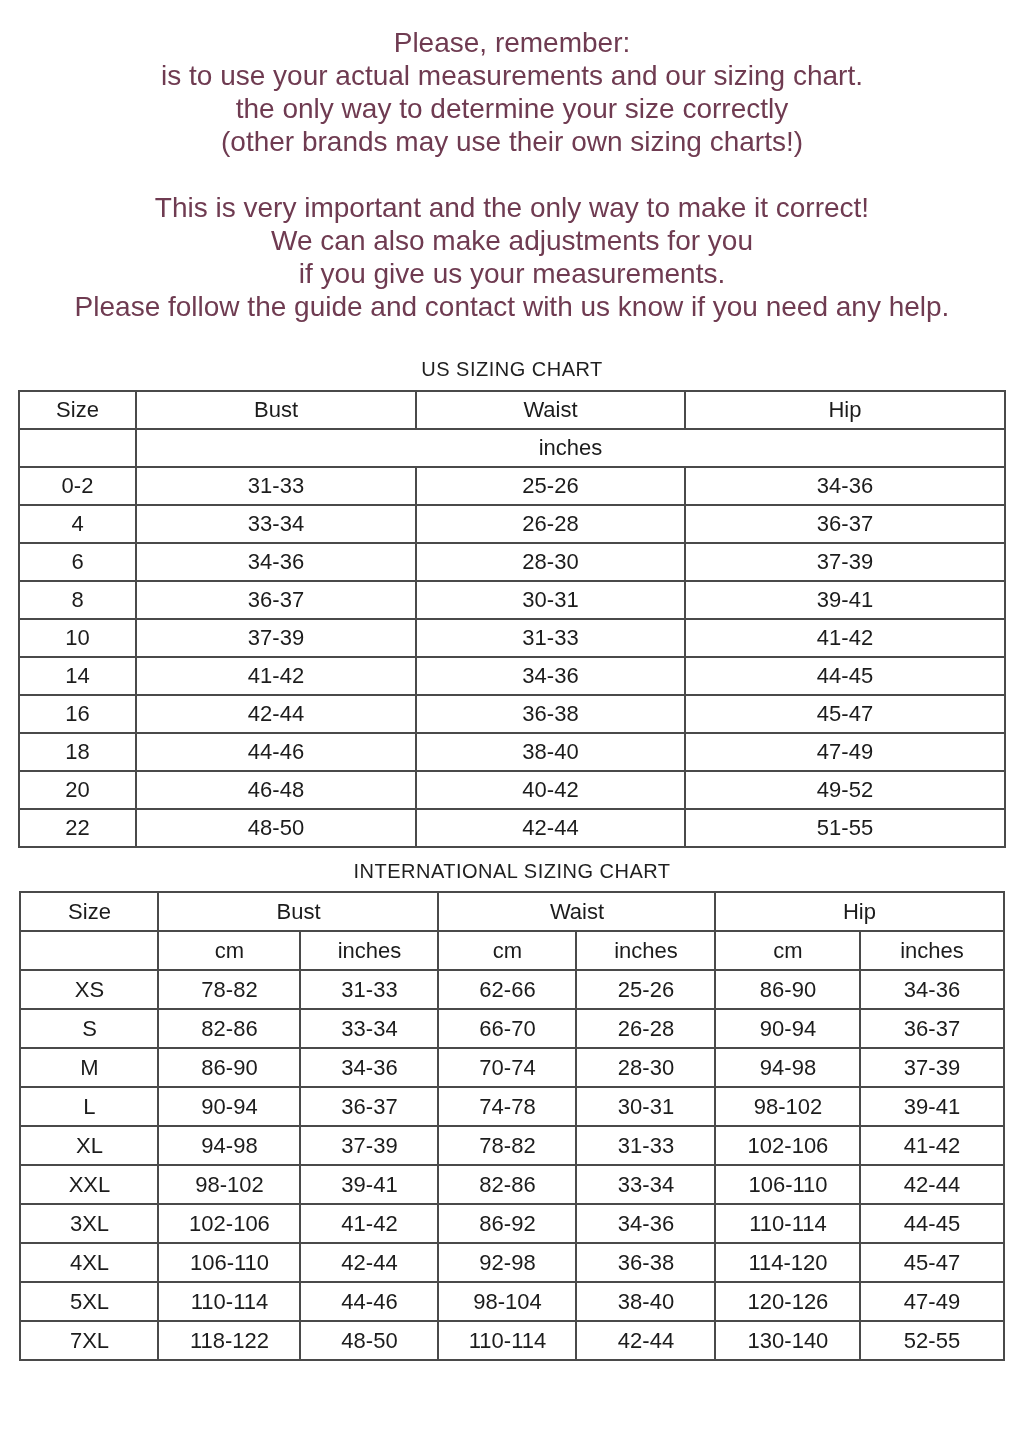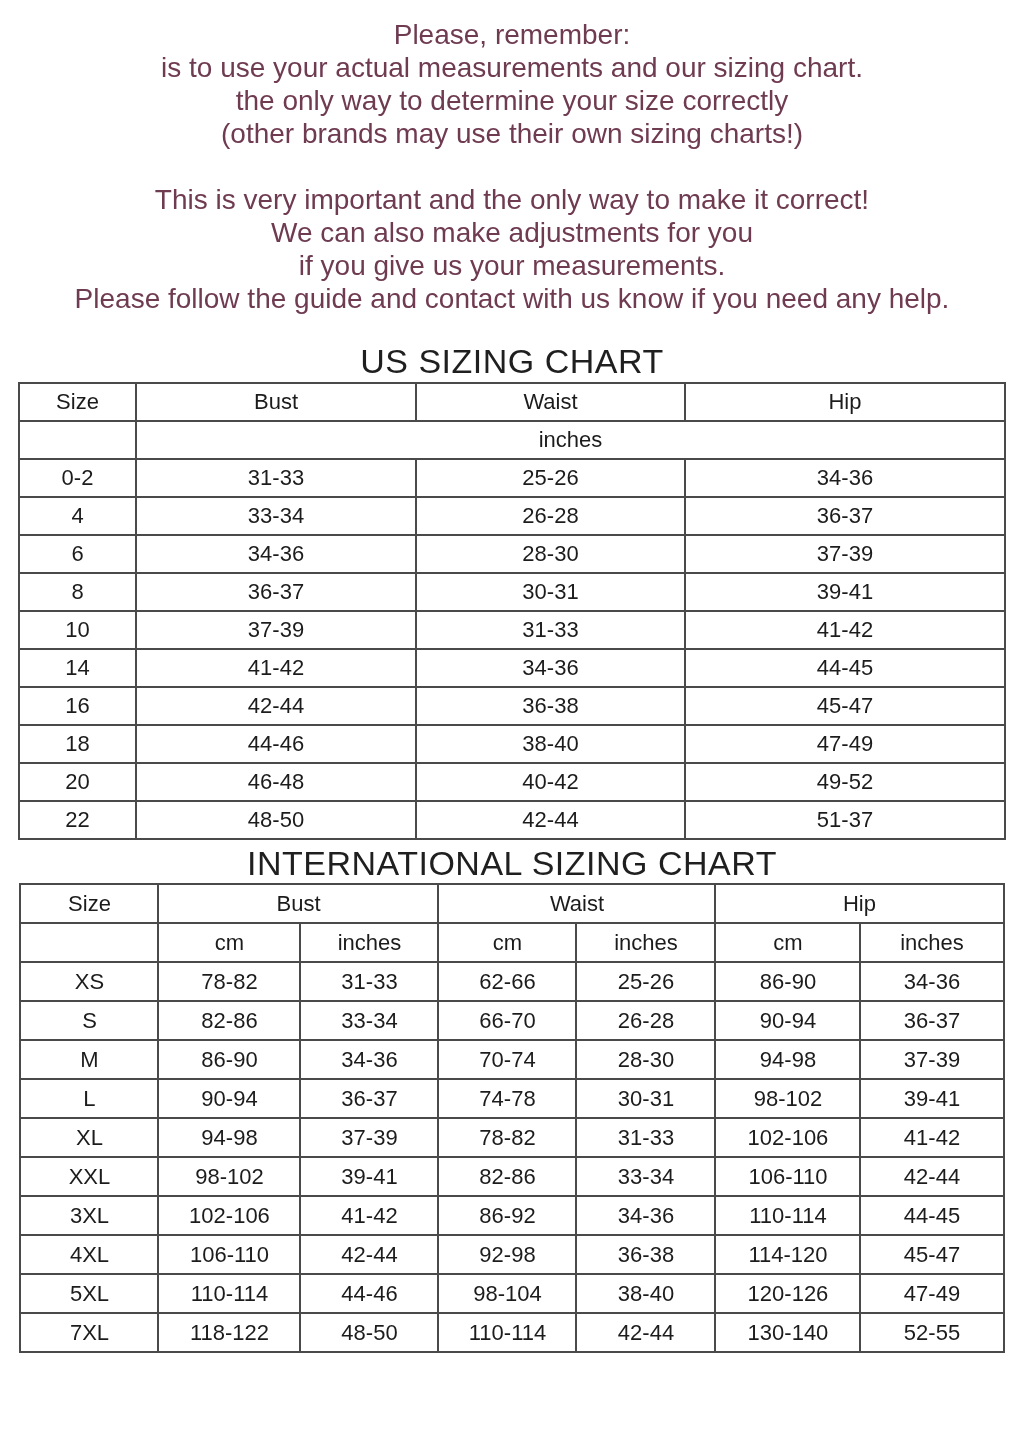--- a/index.html
+++ b/index.html
@@ -4,28 +4,28 @@
 <style>
   html, body { margin: 0; padding: 0; background: #ffffff; }
   body {
     width: 1024px; height: 1432px;
     font-family: "Liberation Sans", sans-serif;
     -webkit-font-smoothing: antialiased;
   }
   .page { position: relative; width: 1024px; height: 1432px; overflow: hidden; background: #fff; }
 
   
-  .intro { padding-top: 18px; text-align: center; color: #6f3b51; font-size: 28px; line-height: 33px; font-weight: 300; }
+  .intro { padding-top: 26px; text-align: center; color: #6f3b51; font-size: 28px; line-height: 33px; font-weight: 300; }
   .intro p { margin: 0; }
   .intro p + p { margin-top: 33px; }
   .intro .line { display: block; white-space: nowrap; }
 
   
   .chart-title {
-    margin: 0; text-align: center; font-size: 34px; font-weight: 400;
+    margin: 0; text-align: center; font-size: 20px; font-weight: 400;
     color: #1f1f1f; letter-spacing: 0.5px; line-height: 30px;
   }
   .chart-title.us-title { margin-top: 31px; }
   .chart-title.intl-title { margin-top: 8px; }
 
   
   table.sizing-table {
     border-collapse: collapse; table-layout: fixed;
     margin: 6px auto 0 auto;
     font-size: 22px; color: #1c1c1c;
@@ -133,21 +133,21 @@
       <tr>
           <td>20</td>
           <td>46-48</td>
           <td>40-42</td>
           <td>49-52</td>
         </tr>
       <tr>
           <td>22</td>
           <td>48-50</td>
           <td>42-44</td>
-          <td>51-37</td>
+          <td>51-55</td>
         </tr>
     </tbody>
   </table>
 
   <h2 class="chart-title intl-title">INTERNATIONAL SIZING CHART</h2>
 
   <table class="sizing-table intl-table">
     <colgroup>
       <col style="width:138px">
         <col style="width:142px">

